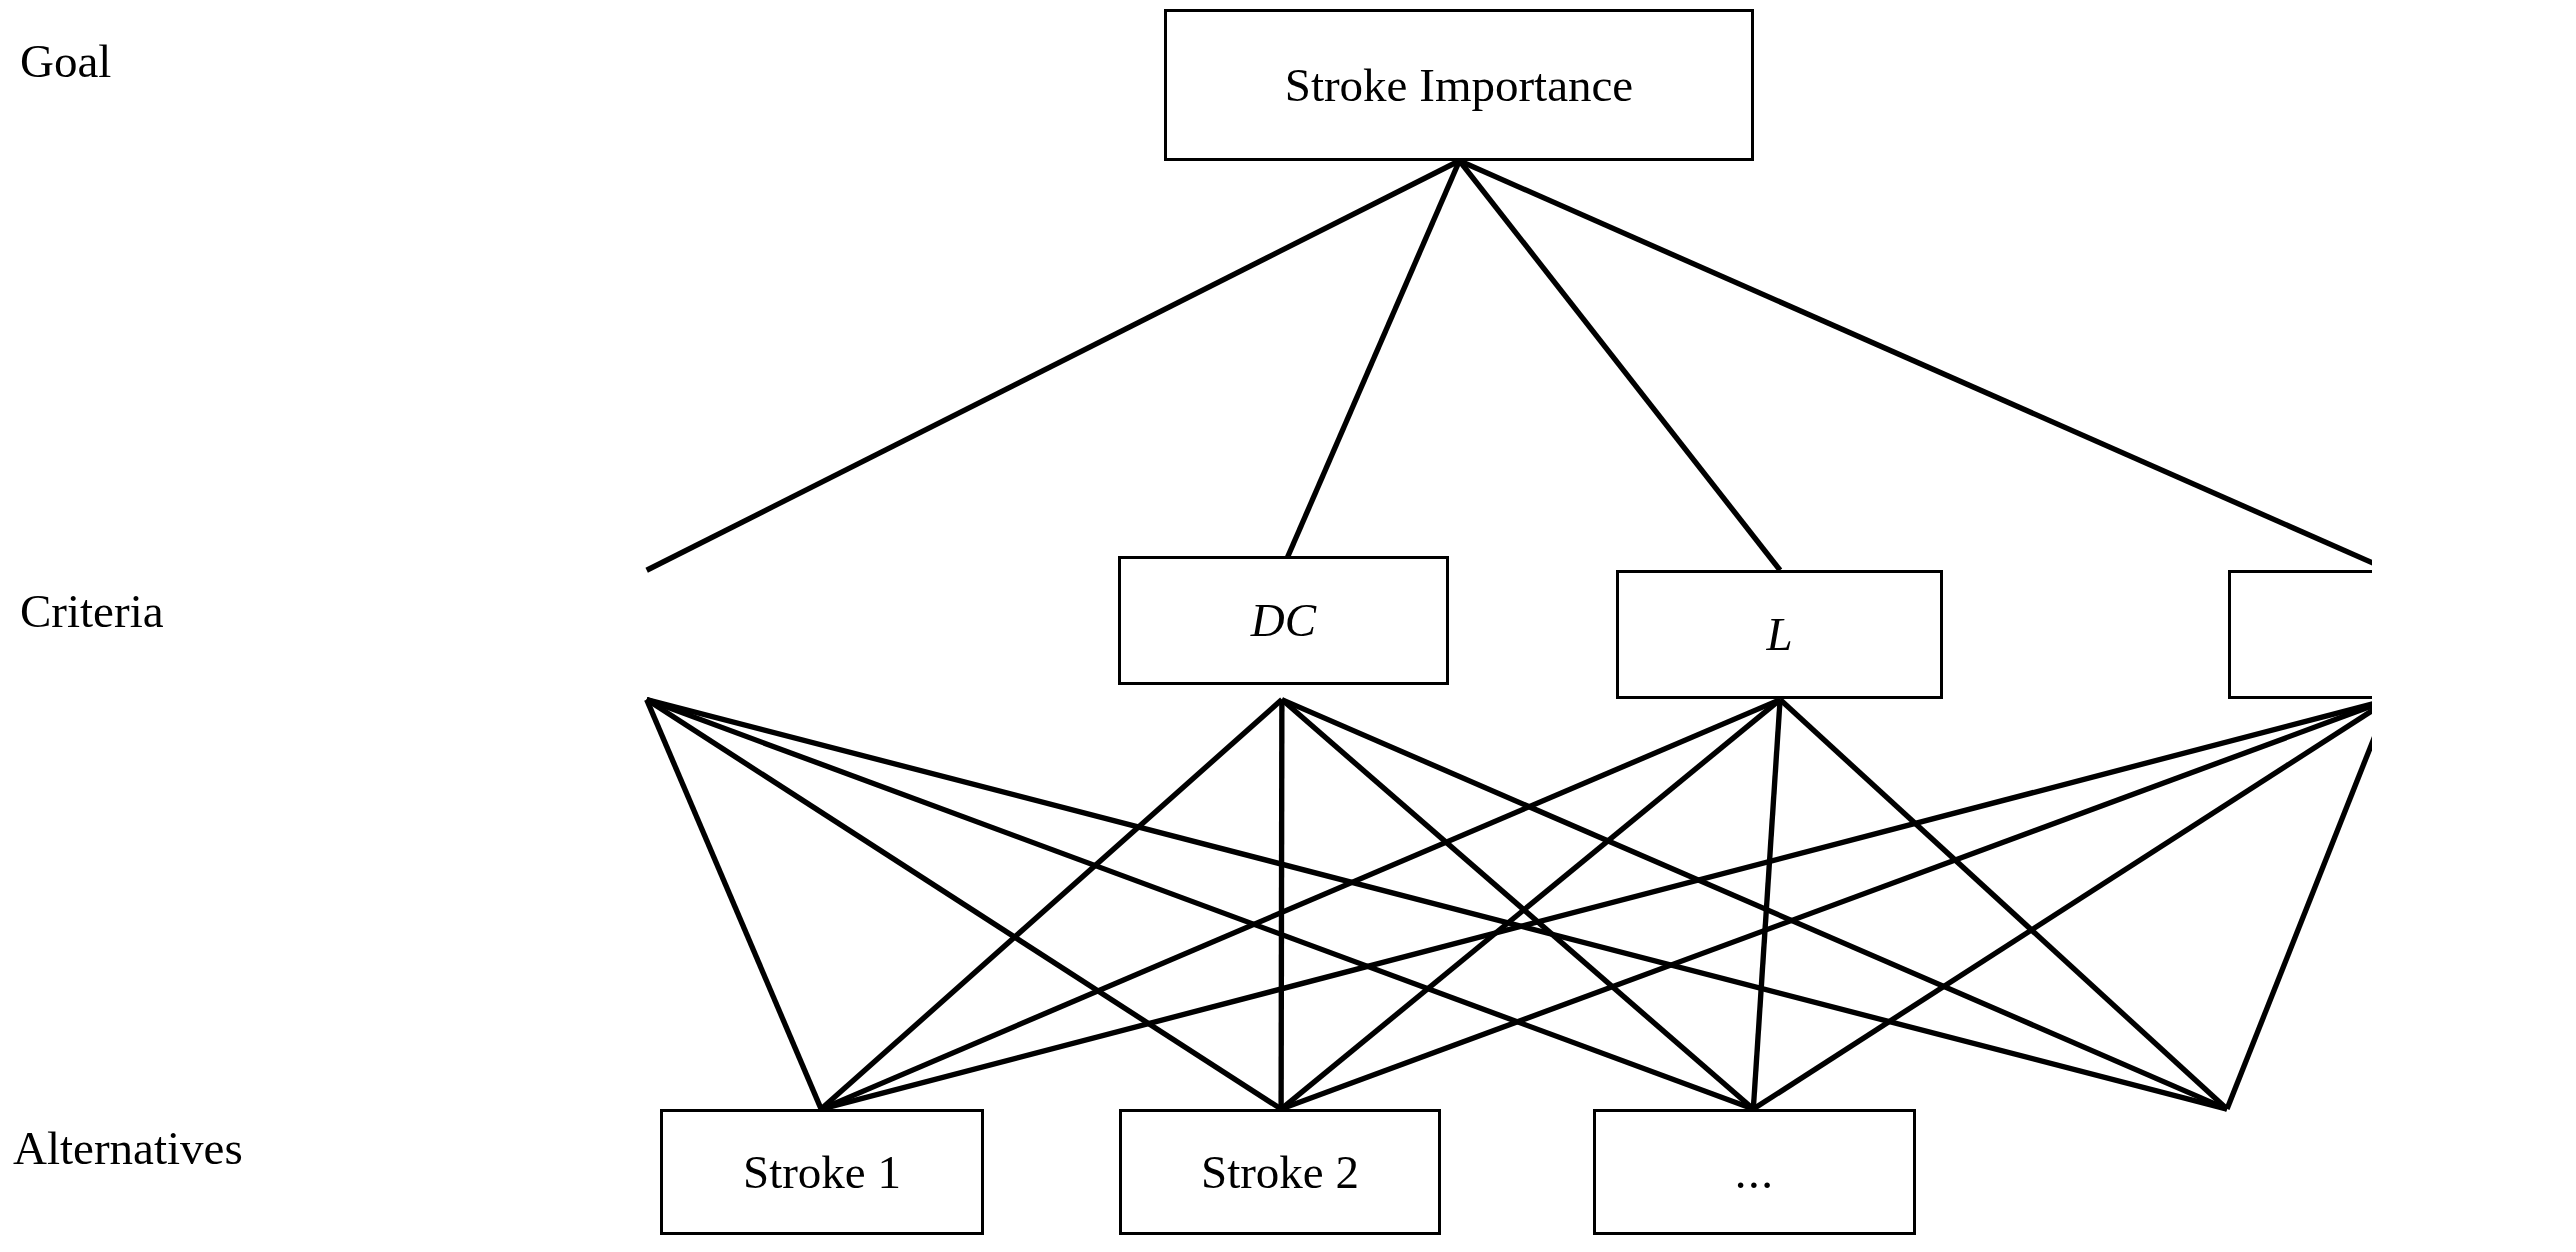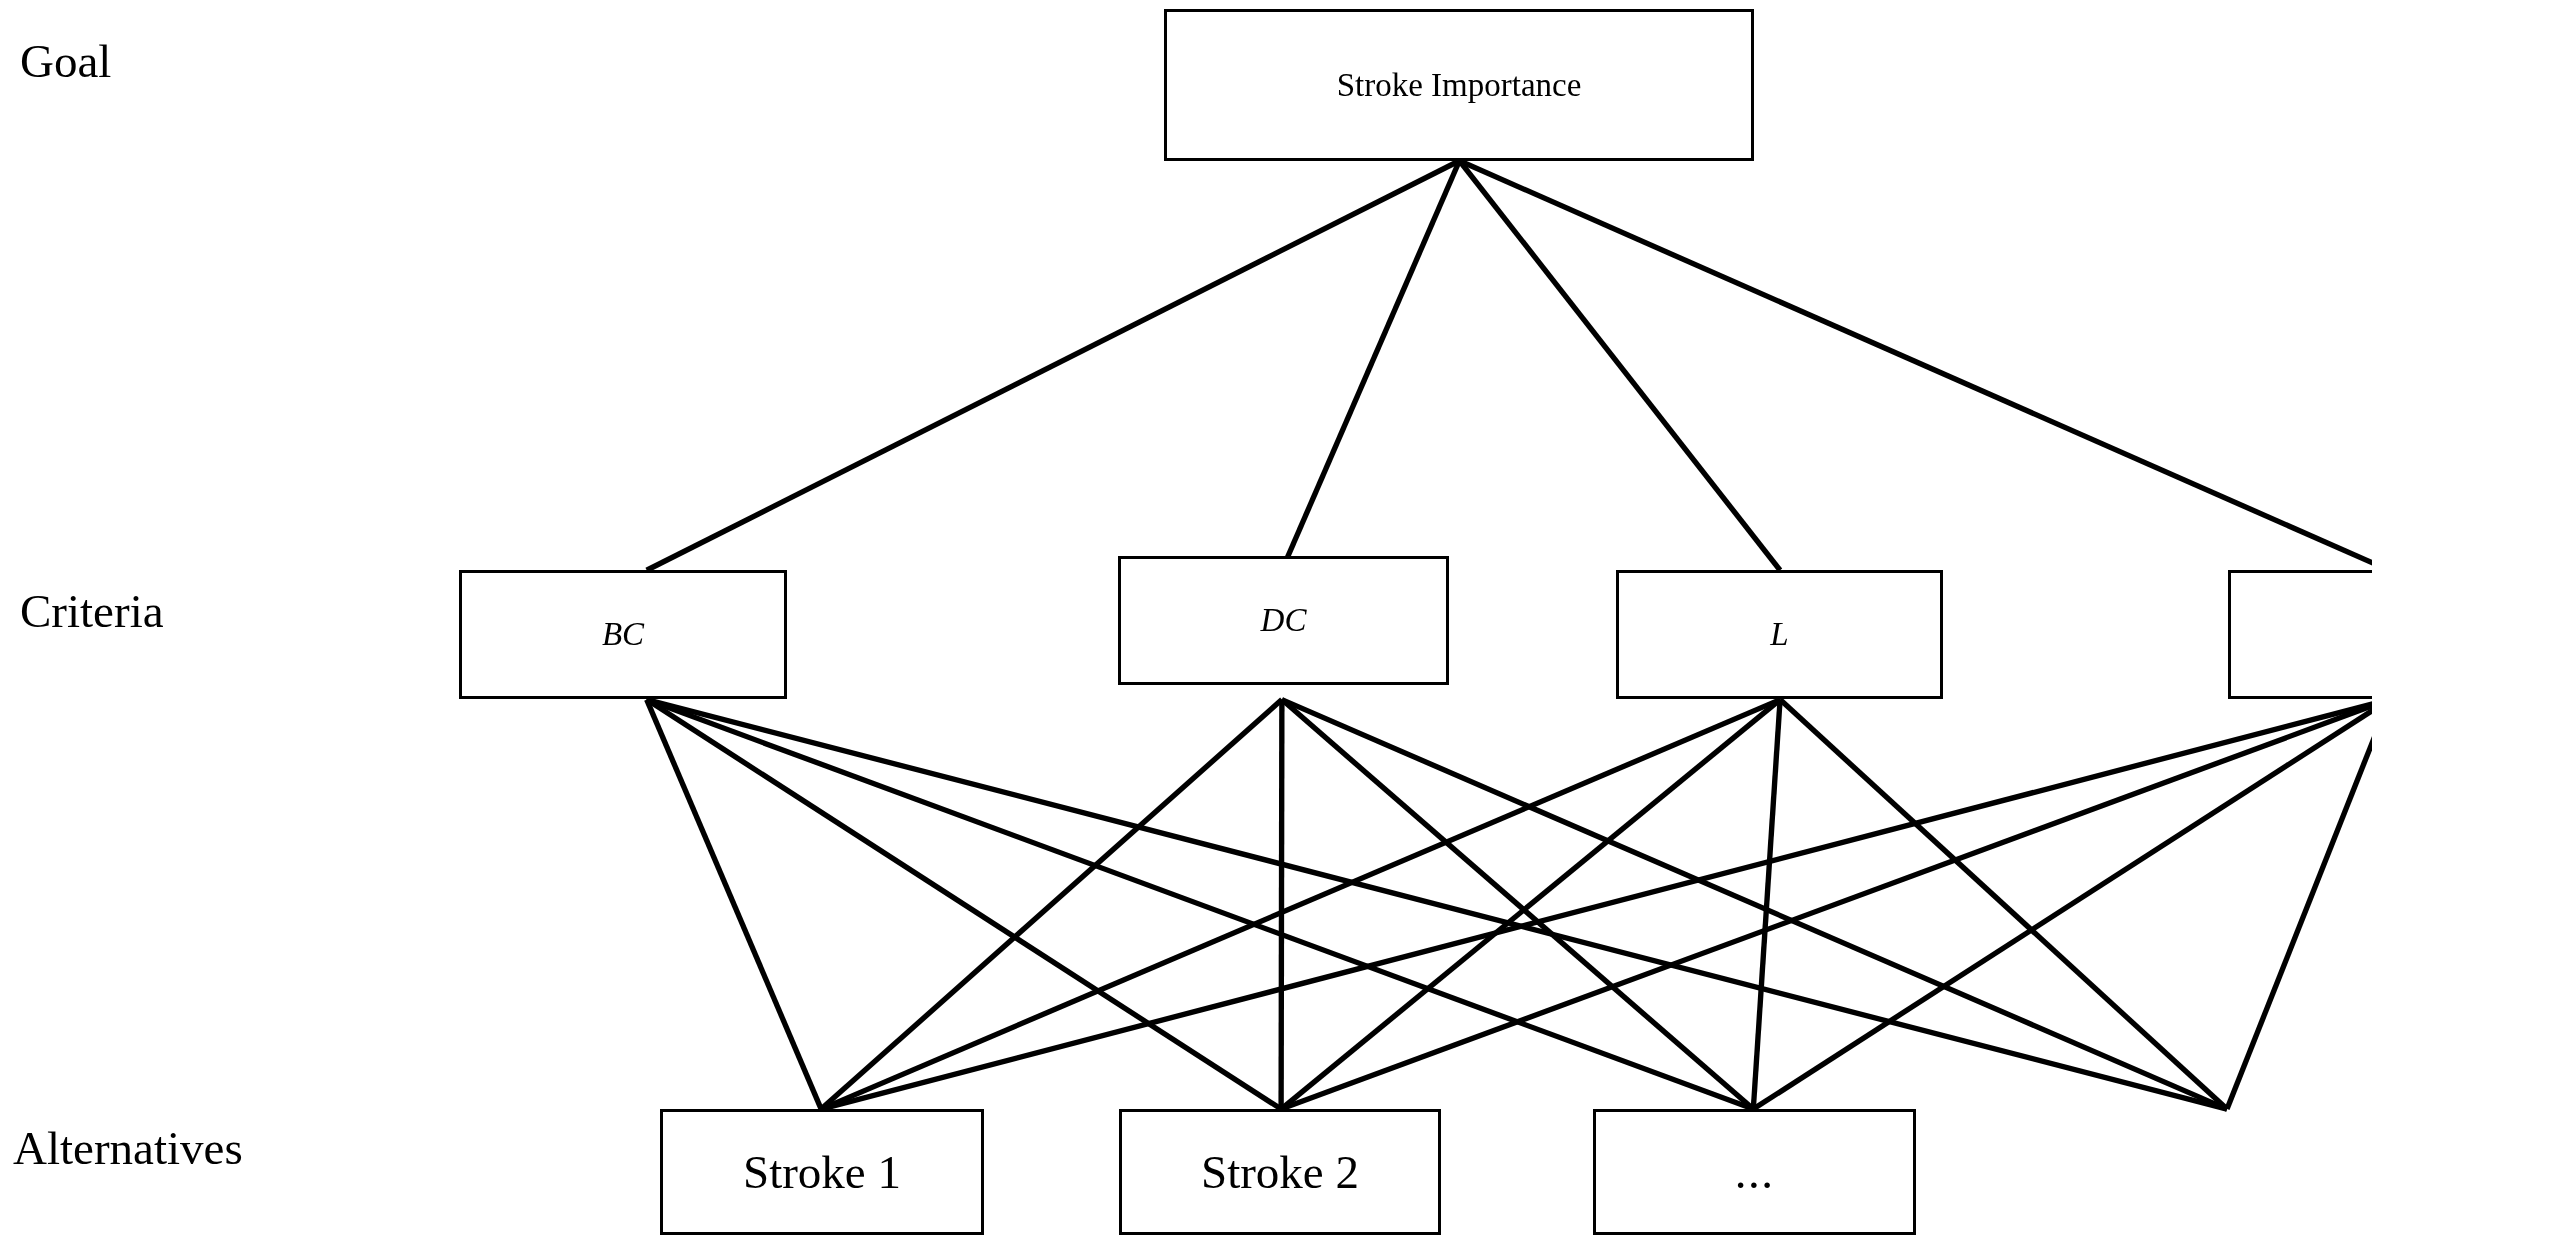--- a/index.html
+++ b/index.html
@@ -30,21 +30,21 @@
     box-sizing: border-box;
     border: 3.1px solid #000000;
     background: #ffffff;
     display: flex;
     align-items: center;
     justify-content: center;
     z-index: 5;
   }
   .node-label {
     font-family: "Liberation Serif", "DejaVu Serif", serif;
-    font-size: 33px;
+    font-size: 47px;
     line-height: 1;
     color: #000000;
     white-space: nowrap;
   }
   .node-label.italic {
     font-style: italic;
   }
   .node-label.ellipsis {
     font-size: 47px;
     letter-spacing: 1.5px;
@@ -99,23 +99,20 @@
   <div class="row-label" style="left:20px; top:38px;">Goal</div>
 
   <div class="row-label" style="left:20px; top:588px;">Criteria</div>
 
   <div class="row-label" style="left:13px; top:1125px;">Alternatives</div>
 
   <div class="node-box" style="left:1164px; top:9.2px; width:590px; height:152px;">
     <span class="node-label">Stroke Importance</span>
   </div>
 
-  <div class="node-box" style="left:459px; top:570px; width:328px; height:129px;">
-    <span class="node-label italic">BC</span>
-  </div>
 
   <div class="node-box" style="left:1118px; top:556px; width:331px; height:129px;">
     <span class="node-label italic">DC</span>
   </div>
 
   <div class="node-box" style="left:1616px; top:570px; width:327px; height:129px;">
     <span class="node-label italic">L</span>
   </div>
 
   <div class="node-box" style="left:2228px; top:570px; width:326px; height:129px;">

